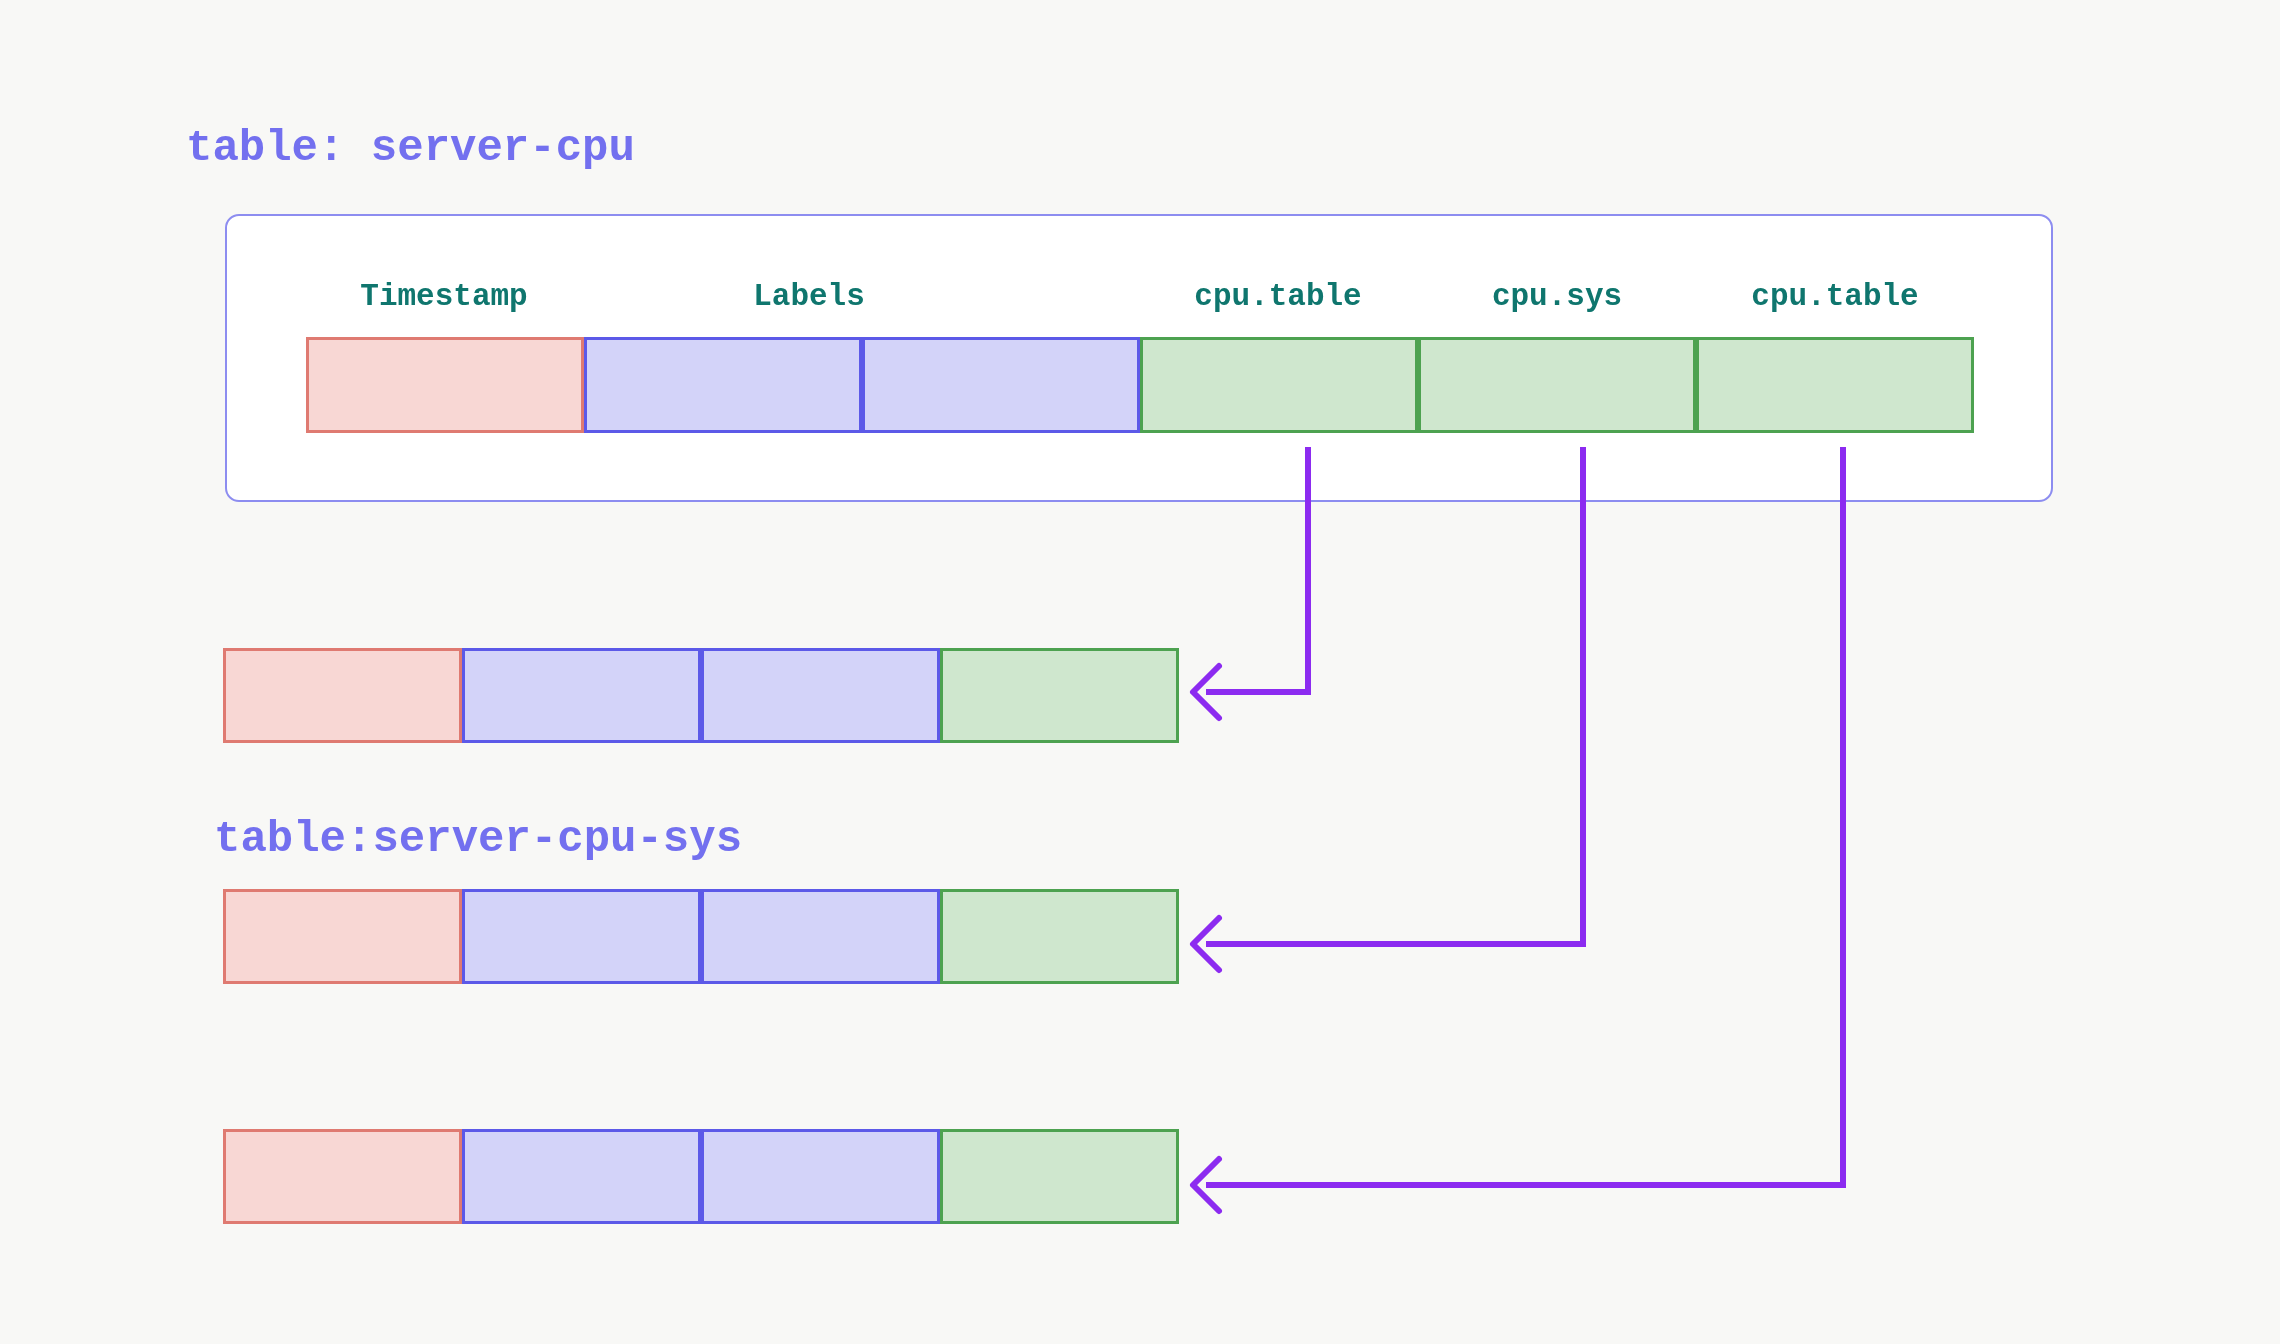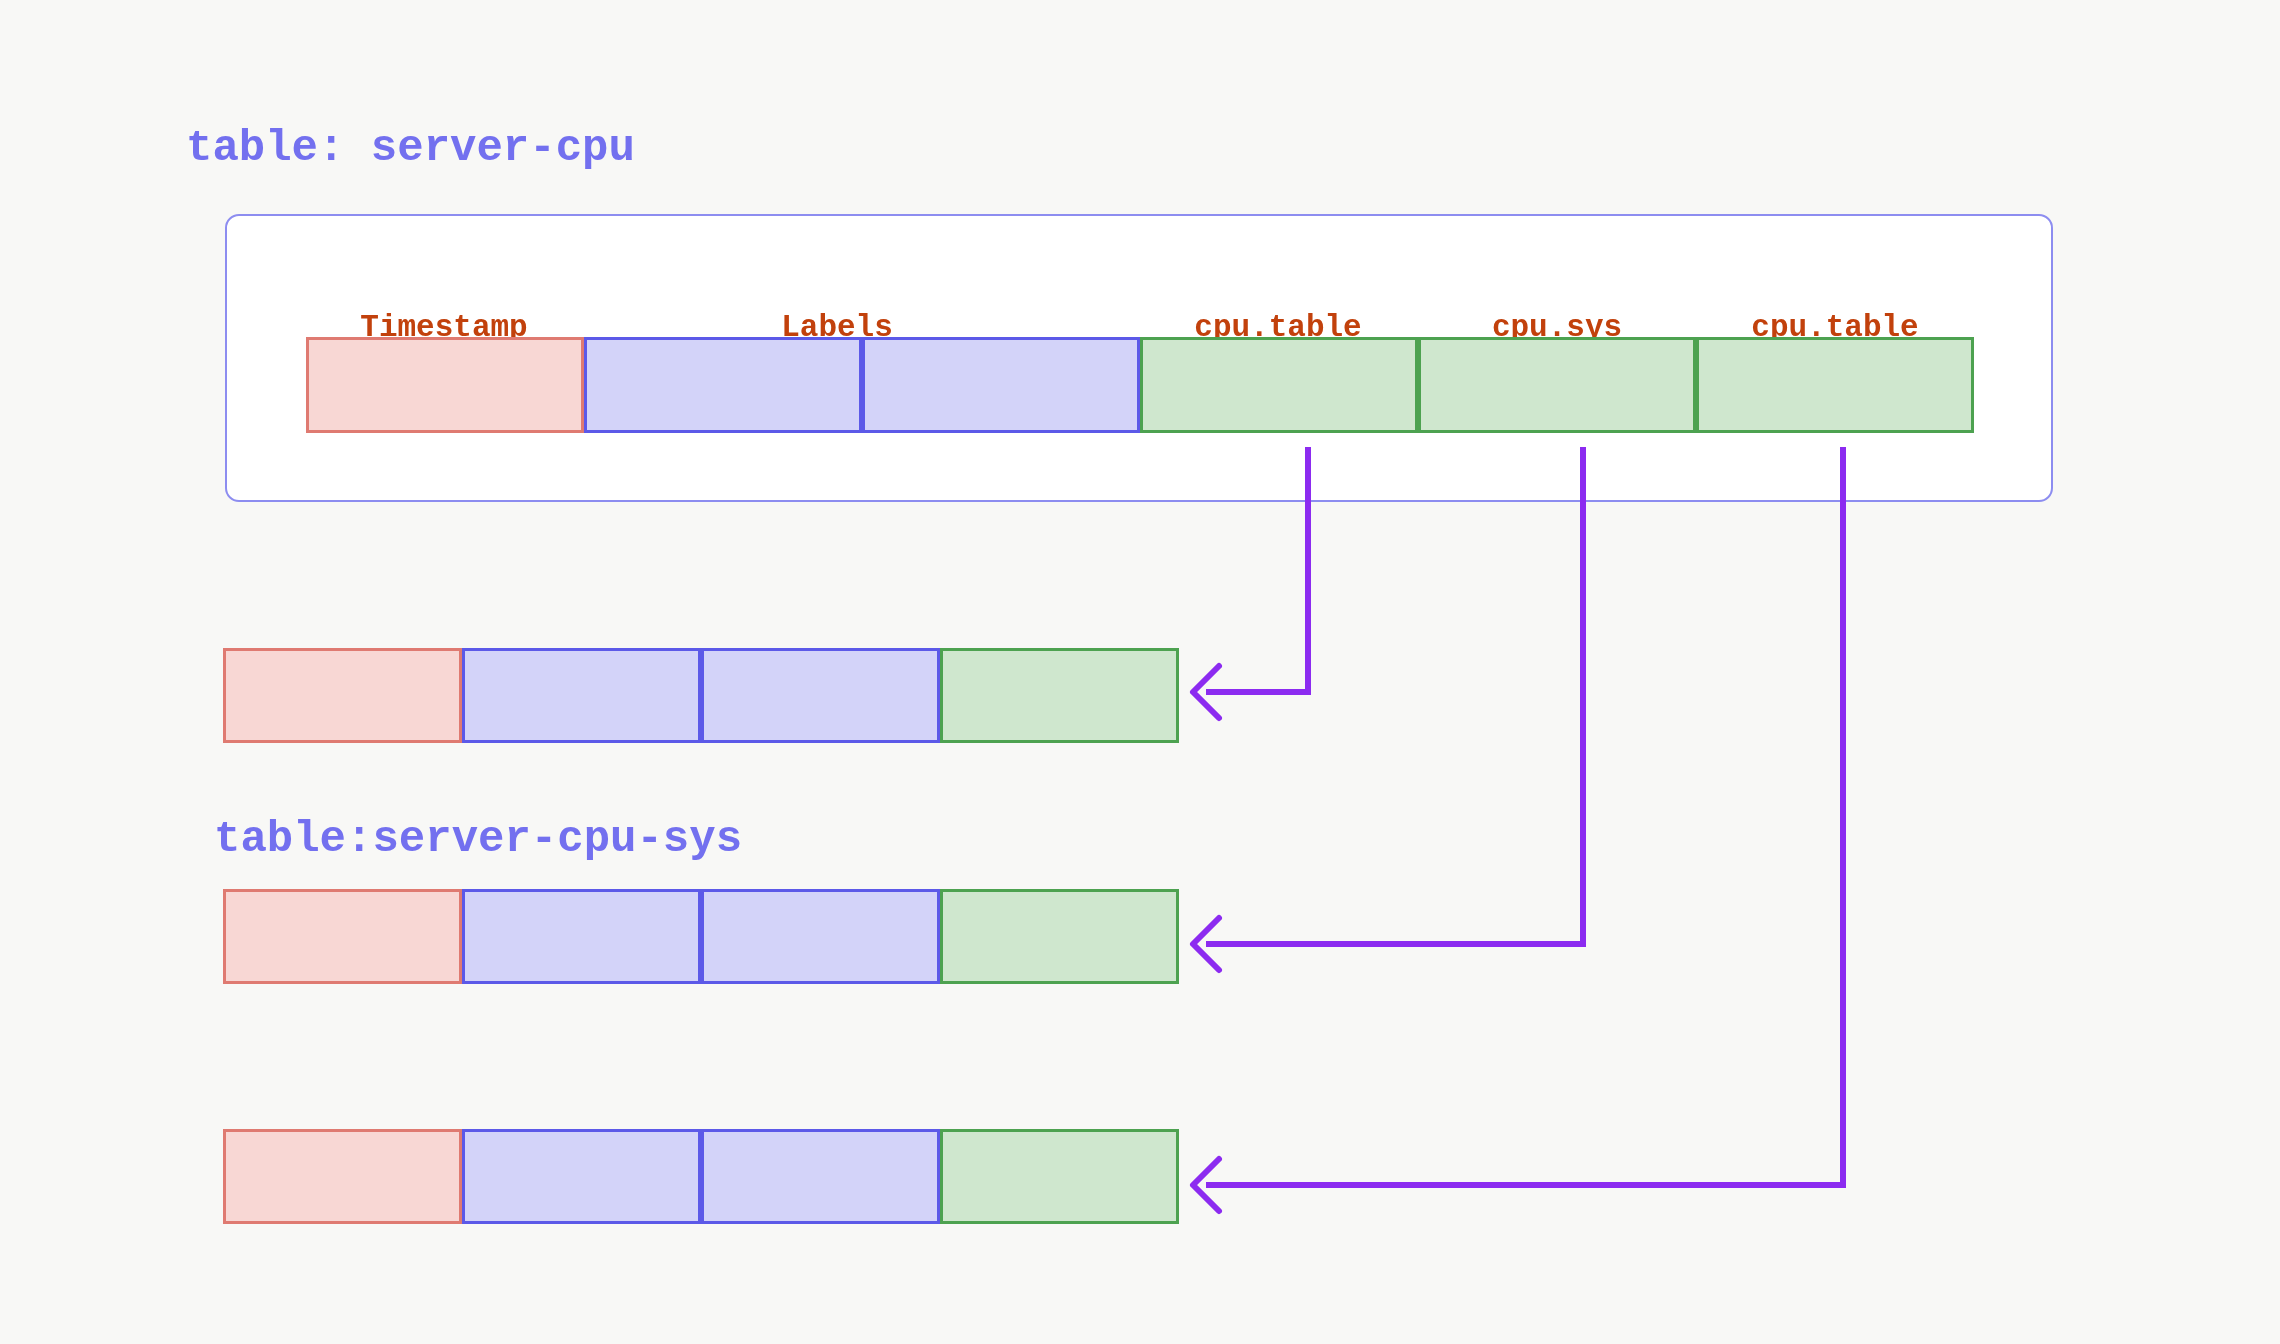--- a/index.html
+++ b/index.html
@@ -34,23 +34,22 @@
     border: 2.5px solid #8D8DF0;
     border-radius: 14px;
   }
   .col-h {
     position: absolute;
     top: 278px;
     transform: translateX(-50%);
     font-size: 31px;
     line-height: 38px;
     font-weight: bold;
-    color: #c2410c;
+    color: #0f766e;
     white-space: pre;
-    margin-top: 31px;
   }
   .cell { position: absolute; box-sizing: border-box; }
   .cell.ts { background: #F8D7D4; border: 3px solid #DF7A71; }
   .cell.lb { background: #D3D3F9; border: 3px solid #5C59E8; }
   .cell.fd { background: #CFE7CE; border: 3px solid #4DA250; }
   .big-cell { top: 337px; width: 278px; height: 96px; }
   .m-cell  { width: 239px; height: 95px; }
   .metric-title {
     position: absolute;
     left: 214px;
@@ -72,21 +71,21 @@
 </head>
 <body>
 
 <div class="stage">
 
   <div class="tbl-title">table: server-cpu</div>
 
   <div class="table-box"></div>
 
   <div class="col-h" style="left:444px">Timestamp</div>
-  <div class="col-h" style="left:837px">Labels</div>
+  <div class="col-h" style="left:809px">Labels</div>
   <div class="col-h" style="left:1278px">cpu.table</div>
   <div class="col-h" style="left:1557px">cpu.sys</div>
   <div class="col-h" style="left:1835px">cpu.table</div>
 
   <div class="cell ts big-cell" style="left:306px"></div>
   <div class="cell lb big-cell" style="left:584px"></div>
   <div class="cell lb big-cell" style="left:862px"></div>
   <div class="cell fd big-cell" style="left:1140px"></div>
   <div class="cell fd big-cell" style="left:1418px"></div>
   <div class="cell fd big-cell" style="left:1696px"></div>

